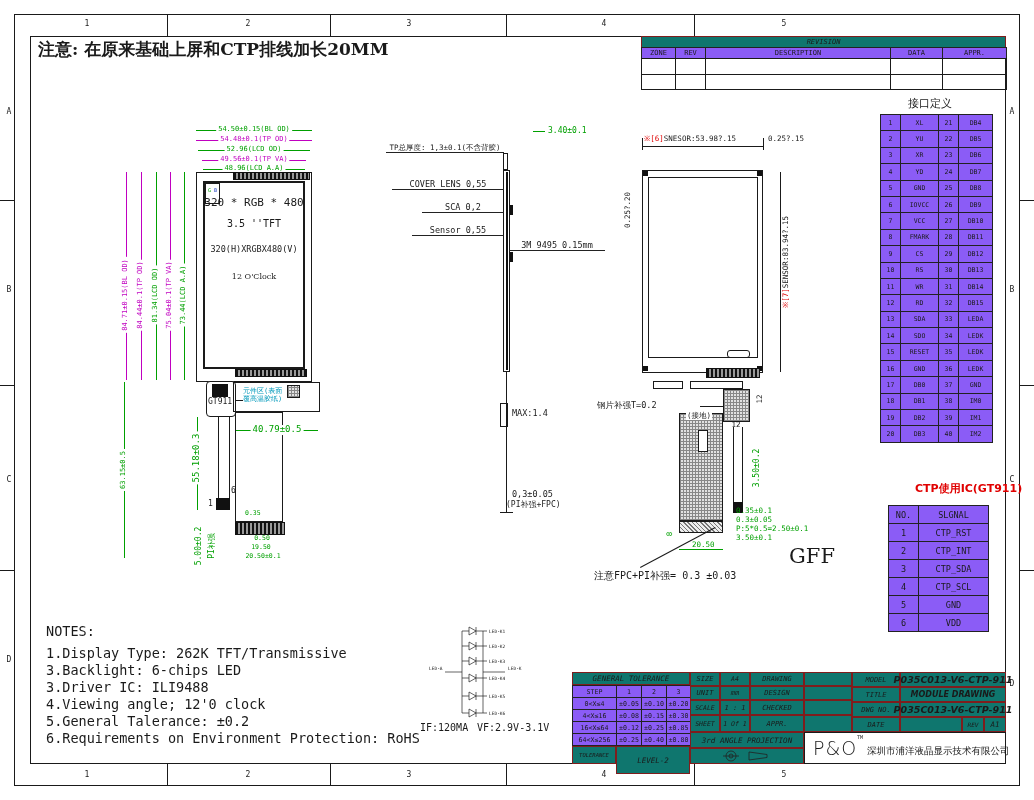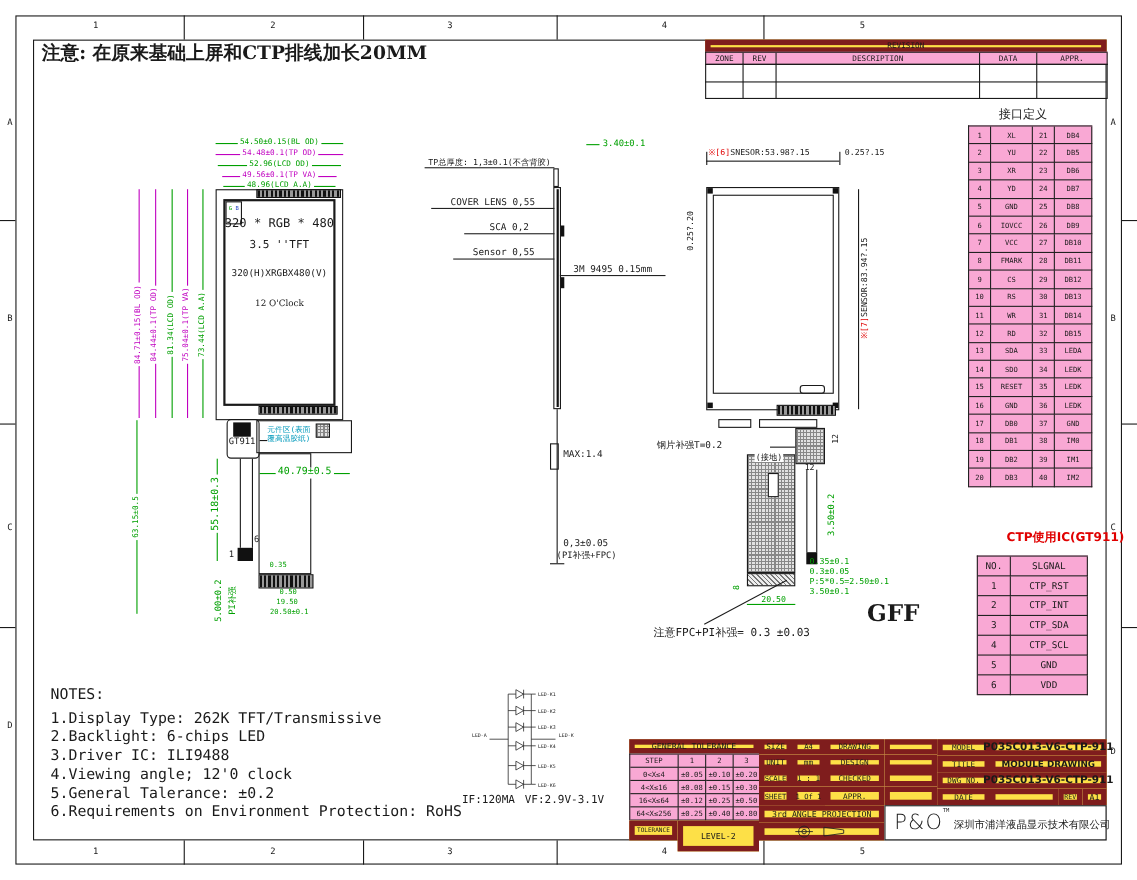--- a/index.html
+++ b/index.html
@@ -17,29 +17,29 @@
   .vl{position:absolute;width:1px;background:#1a1a1a;}
   .hl.g,.vl.g{background:#00A000;}
   .hl.m,.vl.m{background:#C000C0;}
   .bx{position:absolute;border:1px solid #1a1a1a;box-sizing:border-box;background:#fff;}
   .nofill{background:transparent;}
   .black{background:#111;border:none;}
   .dark{background:repeating-linear-gradient(90deg,#111 0 2px,#999 2px 4px);border:1px solid #111;}
   .gridhatch{background-image:repeating-linear-gradient(0deg,#888 0 1px,transparent 1px 3px),
              repeating-linear-gradient(90deg,#888 0 1px,transparent 1px 3px);background-color:#e2e2e2;}
   .diag{background:repeating-linear-gradient(45deg,#777 0 1px,#eee 1px 3px);}
-  .grid{position:absolute;display:grid;border-left:1px solid #222;border-top:1px solid #222;background:#f9a8d4;}
+  .grid{position:absolute;display:grid;border-left:1px solid #222;border-top:1px solid #222;background:#8b5cf6;}
   .grid>div{border-right:1px solid #222;border-bottom:1px solid #222;display:flex;align-items:center;
             justify-content:center;white-space:nowrap;overflow:hidden;}
   #pin-grid{grid-template-columns:20px 38px 20px 34px;grid-auto-rows:16.4px;font-size:6.5px;}
   #ctp-grid{grid-template-columns:30px 70px;grid-auto-rows:18px;font-size:8.5px;}
   #tol-grid{grid-template-columns:44px 25px 25px 24px;grid-auto-rows:12px;font-size:6.6px;}
   #rev-grid{grid-template-columns:34px 30px 185px 52px 64px;grid-auto-rows:11px;font-size:7px;}
-  .cell{position:absolute;border:5px solid #7f1d1d;box-sizing:border-box;display:flex;align-items:center;
-        justify-content:center;font-size:8px;white-space:nowrap;background:#fde047;}
+  .cell{position:absolute;border:1px solid #7f1d1d;box-sizing:border-box;display:flex;align-items:center;
+        justify-content:center;font-size:8px;white-space:nowrap;background:#0f766e;font-style:italic;}
   #gff-list{position:absolute;left:757px;top:569px;}
   #gff-list>div{border:1px solid #111;height:12px;display:flex;align-items:center;justify-content:center;
                 font-size:7.5px;margin-bottom:1px;background:#fff;box-sizing:border-box;}
   #gff-list>div:nth-child(1){width:107px;}
   #gff-list>div:nth-child(2){width:99px;}
   #gff-list>div:nth-child(3){width:114px;border-top:2.5px solid #000;}
   #gff-list>div:nth-child(4){width:99px;}
   #gff-list>div:nth-child(5){width:114px;border-top:2.5px solid #000;}
   #notes-list>div{height:17px;font-size:13.5px;white-space:nowrap;}
   .underlined{border-bottom:1px solid #222;text-align:center;}
@@ -228,21 +228,21 @@
   <div class="t vt g" style="left:670px;top:534px;font-size:7.5px;">8</div>
   <div class="hl g" style="left:679px;top:549px;width:44px;"></div>
   <div class="t g" style="left:692px;top:541px;font-size:7.5px;">20.50</div>
   <div class="t g" style="left:736px;top:507px;font-size:7.5px;">0.35±0.1</div>
   <div class="t g" style="left:736px;top:516px;font-size:7.5px;">0.3±0.05</div>
   <div class="t g" style="left:736px;top:525px;font-size:7.5px;">P:5*0.5=2.50±0.1</div>
   <div class="t g" style="left:736px;top:534px;font-size:7.5px;">3.50±0.1</div>
   <div class="hl" style="left:640px;top:567px;width:85px;transform:rotate(-28deg);transform-origin:0 0;"></div>
   <div class="t" style="left:594px;top:570px;font-size:10px;">注意FPC+PI补强= 0.3 ±0.03</div>
 
-  <div class="t ctr serif" style="left:812px;top:557px;font-size:21px;font-weight:bold;">GFF</div>
+  <div class="t ctr serif" style="left:812px;top:557px;font-size:21px;font-weight:normal;">GFF</div>
 
   <div class="t sans r" style="left:884px;top:483px;font-size:11px;font-weight:bold;margin-left:31px;">CTP使用IC(GT911)</div>
   <div class="grid" id="ctp-grid" style="left:888px;top:505px;">
       <div>NO.</div>
       <div>SLGNAL</div>
       <div>1</div>
       <div>CTP_RST</div>
       <div>2</div>
       <div>CTP_INT</div>
       <div>3</div>
@@ -335,21 +335,21 @@
       <div>IM1</div>
       <div>20</div>
       <div>DB3</div>
       <div>40</div>
       <div>IM2</div>
     </div>
 
   <div class="t" style="left:46px;top:624px;font-size:13.5px;">NOTES:</div>
   <div class="ab" id="notes-list" style="left:46px;top:645px;">
       <div>1.Display Type: 262K TFT/Transmissive</div>
-      <div>2.Backlight: 6-chips LED</div>
+      <div>3.Backlight: 6-chips LED</div>
       <div>3.Driver IC: ILI9488</div>
       <div>4.Viewing angle; 12'0 clock</div>
       <div>5.General Talerance: ±0.2</div>
       <div>6.Requirements on Environment Protection: RoHS</div>
     </div>
 
   <svg class="ab" style="left:415px;top:620px;" width="150" height="118" viewBox="0 0 150 118">
     <g stroke="#222" stroke-width="0.7" fill="none">
       <line x1="47" y1="11" x2="47" y2="93"></line>
       <line x1="68" y1="11" x2="68" y2="93"></line>
@@ -406,21 +406,21 @@
       <div>±0.05</div>
       <div>±0.10</div>
       <div>±0.20</div>
       <div>4&lt;X≤16</div>
       <div>±0.08</div>
       <div>±0.15</div>
       <div>±0.30</div>
       <div>16&lt;X≤64</div>
       <div>±0.12</div>
       <div>±0.25</div>
-      <div>±0.50</div>
+      <div>±0.85</div>
       <div>64&lt;X≤256</div>
       <div>±0.25</div>
       <div>±0.40</div>
       <div>±0.80</div>
     </div>
   <div class="cell" style="left:572px;top:746px;width:44px;height:18px;font-size:5.5px;">TOLERANCE</div>
   <div class="cell" style="left:616px;top:746px;width:74px;height:28px;font-size:7.5px;">LEVEL-2</div>
 
   <div class="cell" style="left:690px;top:672px;width:30px;height:14px;font-size:7px;">SIZE</div>
   <div class="cell" style="left:720px;top:672px;width:30px;height:14px;font-size:6.5px;">A4</div>

